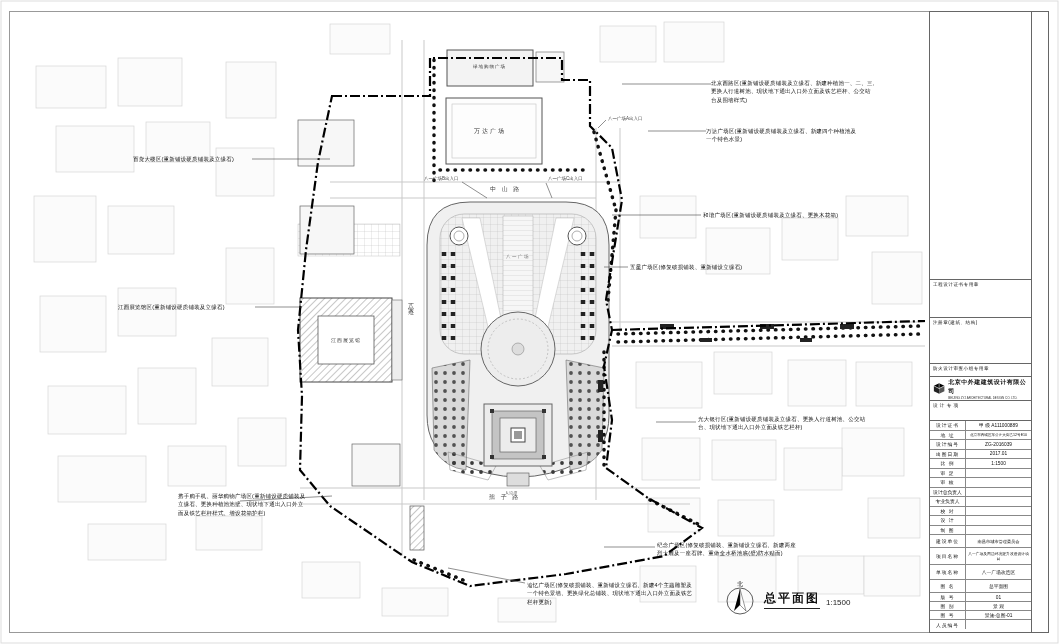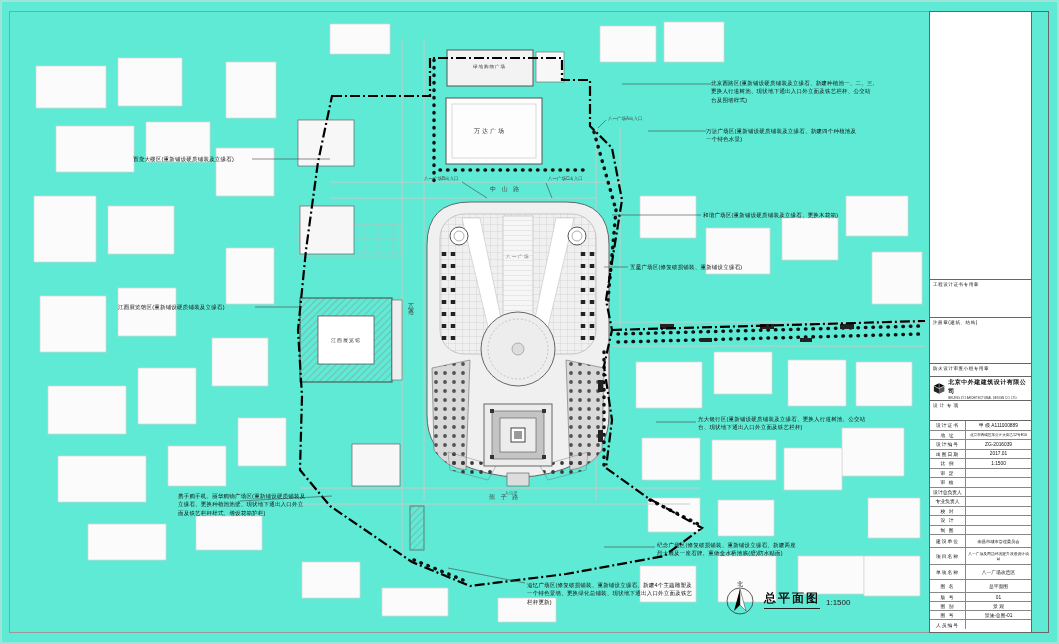--- a/index.html
+++ b/index.html
@@ -1,17 +1,17 @@
 <!DOCTYPE html>
 <html><head>
 <meta charset="utf-8">
 <style>
   * { margin:0; padding:0; box-sizing:border-box; }
   body { font-family:"Liberation Sans","DejaVu Sans",sans-serif; background:#ececec; }
-  .page { position:relative; width:1059px; height:644px; background:#5eead4; overflow:hidden; }
+  .page { position:relative; width:1059px; height:644px; background:#ffffff; overflow:hidden; }
   svg.plan { position:absolute; left:0; top:0; }
   .ann { position:absolute; font-size:5.5px; line-height:1.5; color:#111; letter-spacing:.2px; }
   .nowrap { white-space:nowrap; }
   .roadlabel { position:absolute; font-size:6px; letter-spacing:2px; color:#444; }
   .vert { writing-mode:vertical-rl; letter-spacing:2px; }
   .tiny { position:absolute; font-size:4.5px; color:#444; white-space:nowrap; }
   .bldg-label { position:absolute; color:#333; white-space:nowrap; }
   .tb { position:absolute; left:929px; top:11px; width:103px; height:622px; background:#fff;
         border:1px solid #666; display:flex; flex-direction:column; font-size:4.8px; color:#111; }
   .tb-strip { position:absolute; left:1032px; top:11px; width:17px; height:622px; border:1px solid #666; border-left:none; }

